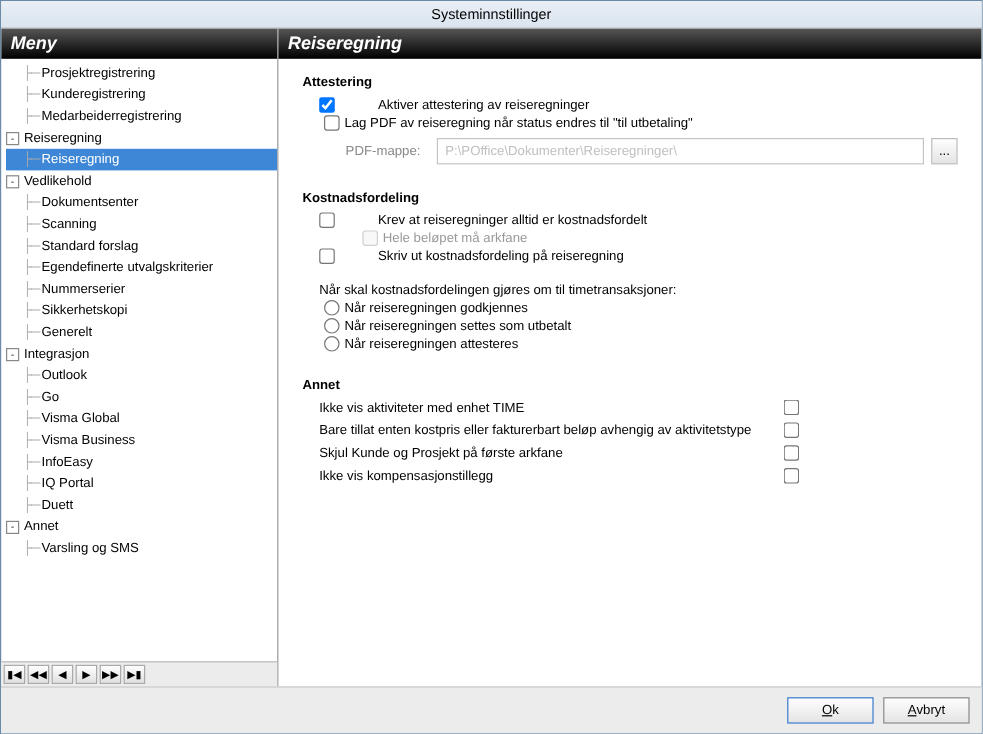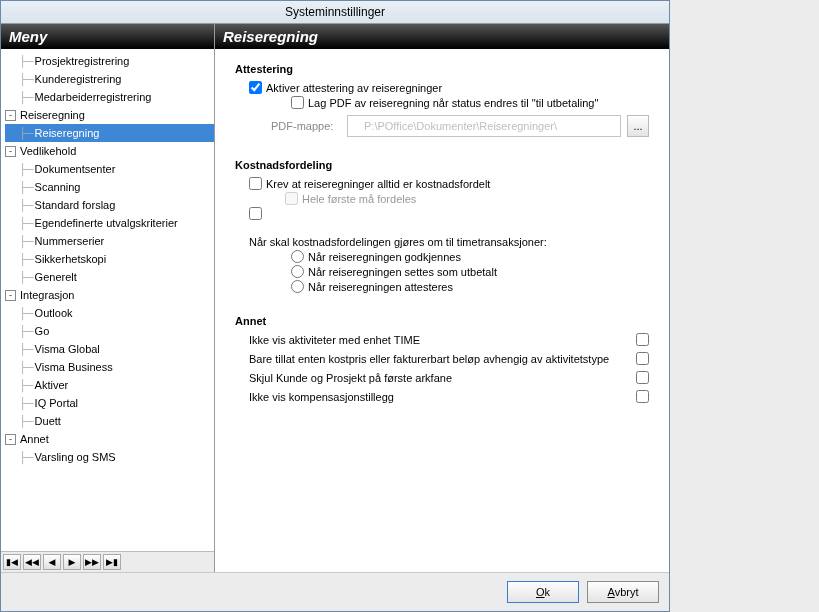--- a/index.html
+++ b/index.html
@@ -1,40 +1,40 @@
 <!DOCTYPE html>
 <html><head>
 <meta charset="utf-8">
 <style>
   * { box-sizing: border-box; font-family: Tahoma, Arial, sans-serif; font-size: 11px; }
   body { margin: 0; background: #ececec; }
-  .window { width: 670px; height: 612px; margin: 0; background: #fff; border: 1px solid #6b8aa8; display: flex; flex-direction: column; }
+  .window { width: 819px; height: 612px; margin: 0; background: #fff; border: 1px solid #6b8aa8; display: flex; flex-direction: column; }
   .titlebar { background: linear-gradient(#e9eff5,#d9e4ef); color: #000; text-align: center; padding: 4px 0; font-size: 12px; }
   .content { display: flex; flex: 1; overflow: hidden; border-top: 1px solid #999; }
   .sidebar { width: 231px; border-right: 1px solid #999; display: flex; flex-direction: column; }
   .side-header, .panel-header { background: linear-gradient(#555,#000); color: #fff; font-weight: bold; padding: 4px 8px; font-size: 15px; font-style: italic; }
   .tree { flex: 1; overflow-y: scroll; padding: 3px 0 3px 4px; }
   .tree-node { display: flex; align-items: center; height: 18px; padding: 0 2px; cursor: default; white-space: nowrap; }
   .tree-node .toggle { width: 11px; height: 11px; border: 1px solid #888; display: inline-flex; align-items: center; justify-content: center; font-size: 9px; line-height: 9px; margin-right: 4px; background: #fff; color: #333; }
   .tree-node .hb { color: #aaa; display: inline-block; letter-spacing: -1px; margin-right: 2px; }
   .tree-node.selected { background: #3e87d6; color: #fff; }
   .nav-strip { border-top: 1px solid #bbb; background: #ececec; display: flex; gap: 2px; padding: 2px; }
   .nav-btn { width: 18px; height: 16px; border: 1px solid #aaa; background: linear-gradient(#fefefe,#e0e0e0); font-size: 9px; display: flex; align-items: center; justify-content: center; cursor: pointer; }
   .main { flex: 1; display: flex; flex-direction: column; }
   .panel-body { flex: 1; padding: 14px 20px; overflow: auto; }
   h3 { font-size: 11px; font-weight: bold; margin: 0 0 6px 0; }
   .row { display: flex; align-items: center; margin: 2px 0; }
-  .row.indent1 { margin-left: 14px; }
-  .row.indent2 { margin-left: 56px; }
+  .row.indent1 { margin-left: 14px; gap: 32px; }
+  .row.indent2 { margin-left: 18px; }
   .row.indent3 { margin-left: 50px; }
   .row label { margin-left: 4px; }
   input[type=checkbox], input[type=radio] { margin: 0; width: 13px; height: 13px; }
   .pdf-row { display: flex; align-items: center; margin-left: 36px; margin-top: 6px; gap: 6px; }
   .pdf-label { color: #888; width: 70px; }
-  .pdf-input { flex: 1; border: 1px solid #c5c5c5; background: #fff; color: #bfbfbf; padding: 3px 16px; height: 22px; }
+  .pdf-input { flex: 1; border: 1px solid #c5c5c5; background: #fff; color: #bfbfbf; padding: 3px 6px; height: 22px; }
   .pdf-browse { width: 22px; height: 22px; border: 1px solid #bbb; background: linear-gradient(#fefefe,#e4e4e4); cursor: pointer; display: flex; align-items: center; justify-content: center; }
   .disabled { color: #999; }
   .section { margin-bottom: 22px; }
   .annet-row { display: flex; align-items: center; margin: 6px 0 6px 14px; width: 400px; }
   .annet-row .lbl { flex: 1; }
   .footer { border-top: 1px solid #c9c9c9; padding: 8px 10px; display: flex; justify-content: flex-end; gap: 8px; background: #ececec; }
   .btn { width: 72px; height: 22px; border: 1px solid #8a8a8a; background: linear-gradient(#fefefe,#e4e4e4); cursor: pointer; display:flex; align-items:center; justify-content:center; }
   .btn.primary { border-color: #3a7ccf; }
   .sep { height: 12px; }
   .tree::-webkit-scrollbar { width:16px; }
@@ -118,21 +118,21 @@
           <div class="tree-node" style="padding-left: 14px;">
             <span class="hb">├─</span>
             <span>Visma Global</span>
           </div>
           <div class="tree-node" style="padding-left: 14px;">
             <span class="hb">├─</span>
             <span>Visma Business</span>
           </div>
           <div class="tree-node" style="padding-left: 14px;">
             <span class="hb">├─</span>
-            <span>Aktiver</span>
+            <span>InfoEasy</span>
           </div>
           <div class="tree-node" style="padding-left: 14px;">
             <span class="hb">├─</span>
             <span>IQ Portal</span>
           </div>
           <div class="tree-node" style="padding-left: 14px;">
             <span class="hb">├─</span>
             <span>Duett</span>
           </div>
           <div class="tree-node" style="padding-left: 0px;">
@@ -176,24 +176,25 @@
         </div>
 
         <div class="section">
           <h3>Kostnadsfordeling</h3>
           <div class="row indent1">
             <input type="checkbox" style="">
             <label>Krev at reiseregninger alltid er kostnadsfordelt</label>
           </div>
           <div class="row indent3 disabled">
             <input type="checkbox" disabled="" style="">
-            <label>Hele første må fordeles</label>
+            <label>Hele beløpet må arkfane</label>
           </div>
           <div class="row indent1">
             <input type="checkbox" style="">
+            <label>Skriv ut kostnadsfordeling på reiseregning</label>
           </div>
           <div class="sep"></div>
           <div class="row indent1">Når skal kostnadsfordelingen gjøres om til timetransaksjoner:</div>
           <div class="row indent2">
             <input type="radio" name="kf" style="">
             <label>Når reiseregningen godkjennes</label>
           </div>
           <div class="row indent2">
             <input type="radio" name="kf" style="">
             <label>Når reiseregningen settes som utbetalt</label>

